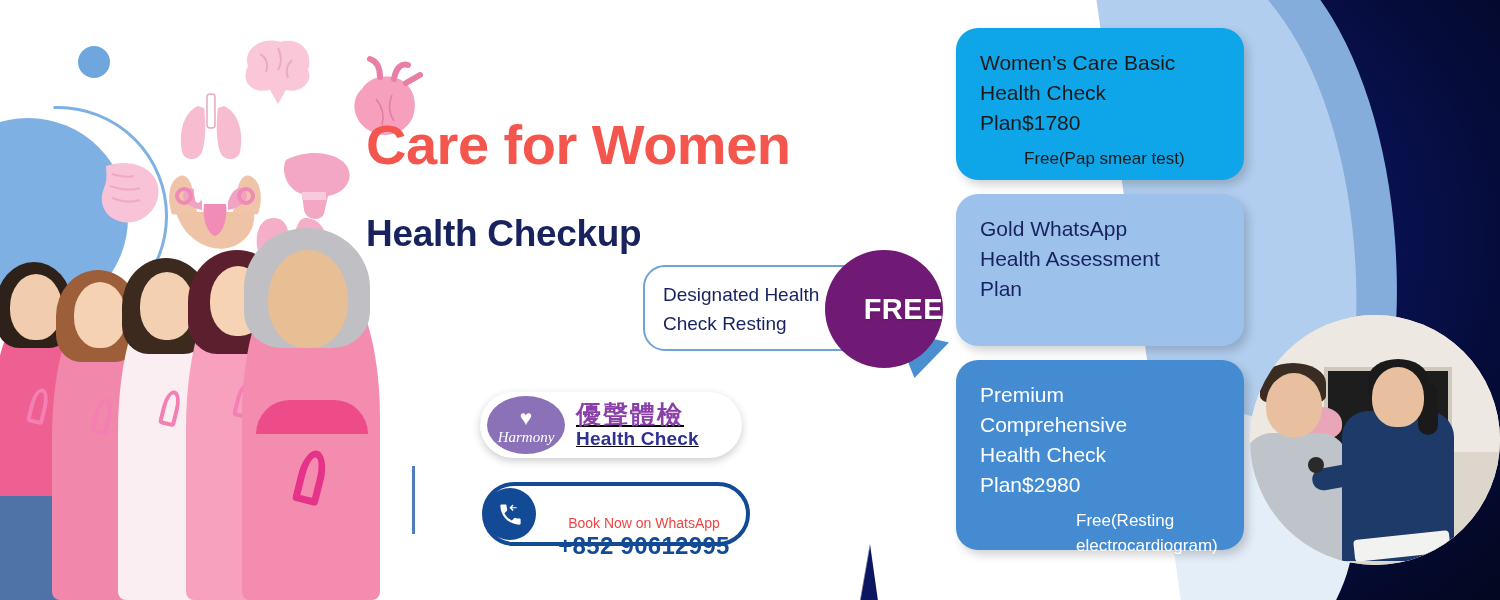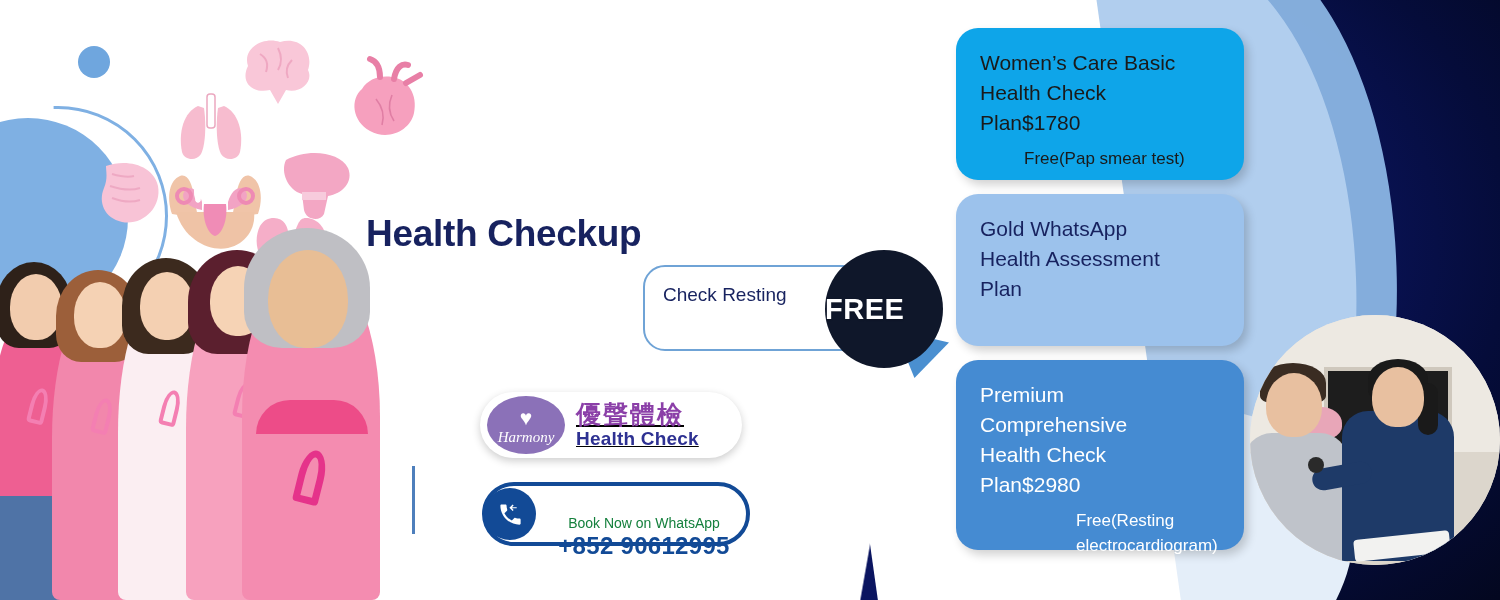--- a/index.html
+++ b/index.html
@@ -151,22 +151,22 @@
     padding:13px 0 0 18px;
   }
   .pill-line {
     font-size:19px; color:#17225F; line-height:29px; white-space:nowrap;
   }
   .free-badge {
     position:absolute;
     left:825px; top:250px;
     width:118px; height:118px;
     border-radius:50%;
-    background:#0f172a;
-    display:flex; align-items:center; justify-content:flex-start;
+    background:#701a75;
+    display:flex; align-items:center; justify-content:flex-end;
   }
   .free-badge span {
     font-size:29px; font-weight:bold; color:#ffffff;
     letter-spacing:0.5px;
     text-shadow:0 1px 2px rgba(0,0,0,.18);
   }
   .free-tail {
     position:absolute;
     left:895px; top:330px;
     width:54px; height:48px;
@@ -226,21 +226,21 @@
   }
   .wa-icon {
     width:52px; height:52px; margin-left:-2px;
     border-radius:50%;
     background:#124A96;
     display:flex; align-items:center; justify-content:center;
     color:#ffffff; font-size:26px;
     flex:none;
   }
   .wa-text { margin-left:10px; text-align:center; width:196px; }
-  .wa-top { font-size:14px; color:#15803d; line-height:18px;margin-top:44px; }
+  .wa-top { font-size:14px; color:#ef4444; line-height:18px;margin-top:44px; }
   .wa-num { font-size:24px; font-weight:bold; color:#124A96; line-height:27px; letter-spacing:0.3px; }
 
   .divider {
     position:absolute;
     left:412px; top:466px;
     width:3px; height:68px;
     background:#4E7FBC;
   }
 
   
@@ -385,23 +385,25 @@
     <div class="w-head" style="left:220px; top:26px; width:56px; height:70px; background:#F6D3B5;"></div>
     <div class="ribbon" style="left:246px; top:142px;"></div>
 
     <div class="woman" style="left:252px; width:138px; height:340px; background:#F48CB0;"></div>
     <div class="w-hair" style="left:254px; top:-12px; width:126px; height:120px; background:#BFBFC4;"></div>
     <div class="w-head" style="left:278px; top:10px; width:80px; height:98px; background:#E8BE95;"></div>
     <div style="position:absolute; left:266px; bottom:166px; width:112px; height:34px; background:#ED4C88; border-radius:40px 40px 0 0;"></div>
     <div class="ribbon" style="left:308px; top:210px; width:26px; height:54px; border-color:#E5338A; border-width:7px;"></div>
   </div>
 
+  <div class="title-main">Care for Women</div>
   <div class="title-sub">Health Checkup</div>
 
   <div class="pill">
+    <div class="pill-line">Designated Health</div>
     <div class="pill-line">Check Resting</div>
   </div>
   <div class="free-tail"></div>
   <div class="free-badge">
     <span>FREE</span>
   </div>
 
   <div class="logo-pill">
     <div class="logo-mark">
       <span class="logo-heart">♥</span>

